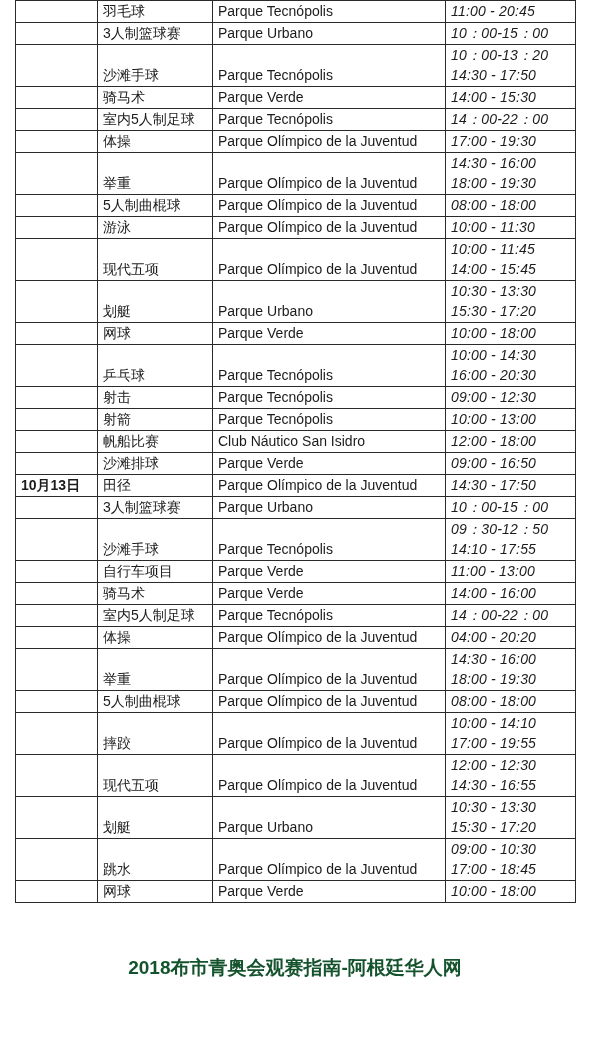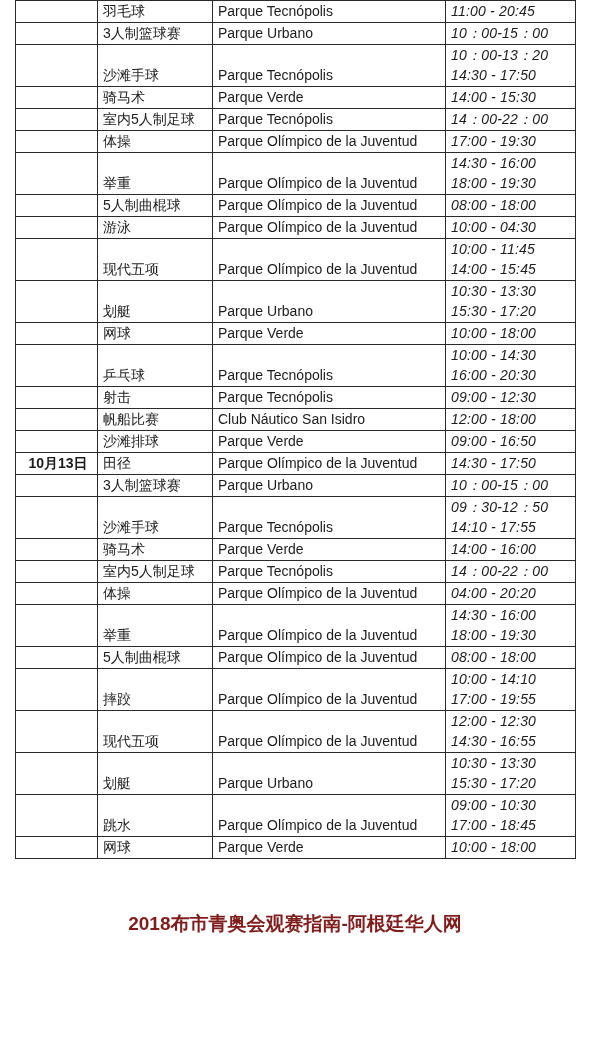--- a/index.html
+++ b/index.html
@@ -31,21 +31,20 @@
     font-size: 14px;
     line-height: 20px;
     padding: 0 2px 1px 5px;
     vertical-align: bottom;
     overflow: hidden;
     white-space: nowrap;
   }
   td.col-date {
     font-weight: bold;
     padding-left: 6px;
-    text-align: center;
   }
   td.col-time {
     padding-left: 6px;
     letter-spacing: 0.2px;
   }
   .time-line {
     display: block;
     font-style: italic;
   }
   .footer {
@@ -133,21 +132,21 @@
           <td class="col-venue">Parque Olímpico de la Juventud</td>
           <td class="col-time">
             <span class="time-line">08:00 - 18:00</span>
           </td>
         </tr>
         <tr>
           <td class="col-date"></td>
           <td class="col-sport">游泳</td>
           <td class="col-venue">Parque Olímpico de la Juventud</td>
           <td class="col-time">
-            <span class="time-line">10:00 - 04:30</span>
+            <span class="time-line">10:00 - 11:30</span>
           </td>
         </tr>
         <tr>
           <td class="col-date"></td>
           <td class="col-sport">现代五项</td>
           <td class="col-venue">Parque Olímpico de la Juventud</td>
           <td class="col-time">
             <span class="time-line">10:00 - 11:45</span>
             <span class="time-line">14:00 - 15:45</span>
           </td>
@@ -181,20 +180,28 @@
         <tr>
           <td class="col-date"></td>
           <td class="col-sport">射击</td>
           <td class="col-venue">Parque Tecnópolis</td>
           <td class="col-time">
             <span class="time-line">09:00 - 12:30</span>
           </td>
         </tr>
         <tr>
           <td class="col-date"></td>
+          <td class="col-sport">射箭</td>
+          <td class="col-venue">Parque Tecnópolis</td>
+          <td class="col-time">
+            <span class="time-line">10:00 - 13:00</span>
+          </td>
+        </tr>
+        <tr>
+          <td class="col-date"></td>
           <td class="col-sport">帆船比赛</td>
           <td class="col-venue">Club Náutico San Isidro</td>
           <td class="col-time">
             <span class="time-line">12:00 - 18:00</span>
           </td>
         </tr>
         <tr>
           <td class="col-date"></td>
           <td class="col-sport">沙滩排球</td>
           <td class="col-venue">Parque Verde</td>
@@ -218,20 +225,28 @@
             <span class="time-line">10：00-15：00</span>
           </td>
         </tr>
         <tr>
           <td class="col-date"></td>
           <td class="col-sport">沙滩手球</td>
           <td class="col-venue">Parque Tecnópolis</td>
           <td class="col-time">
             <span class="time-line">09：30-12：50</span>
             <span class="time-line">14:10 - 17:55</span>
+          </td>
+        </tr>
+        <tr>
+          <td class="col-date"></td>
+          <td class="col-sport">自行车项目</td>
+          <td class="col-venue">Parque Verde</td>
+          <td class="col-time">
+            <span class="time-line">11:00 - 13:00</span>
           </td>
         </tr>
         <tr>
           <td class="col-date"></td>
           <td class="col-sport">骑马术</td>
           <td class="col-venue">Parque Verde</td>
           <td class="col-time">
             <span class="time-line">14:00 - 16:00</span>
           </td>
         </tr>
@@ -308,14 +323,14 @@
           <td class="col-date"></td>
           <td class="col-sport">网球</td>
           <td class="col-venue">Parque Verde</td>
           <td class="col-time">
             <span class="time-line">10:00 - 18:00</span>
           </td>
         </tr>
       </tbody>
   </table>
 
-  <div class="footer" style="color: #7f1d1d;">2018布市青奥会观赛指南-阿根廷华人网</div>
+  <div class="footer" style="color: #14532d;">2018布市青奥会观赛指南-阿根廷华人网</div>
 </div>
 
 </body></html>

